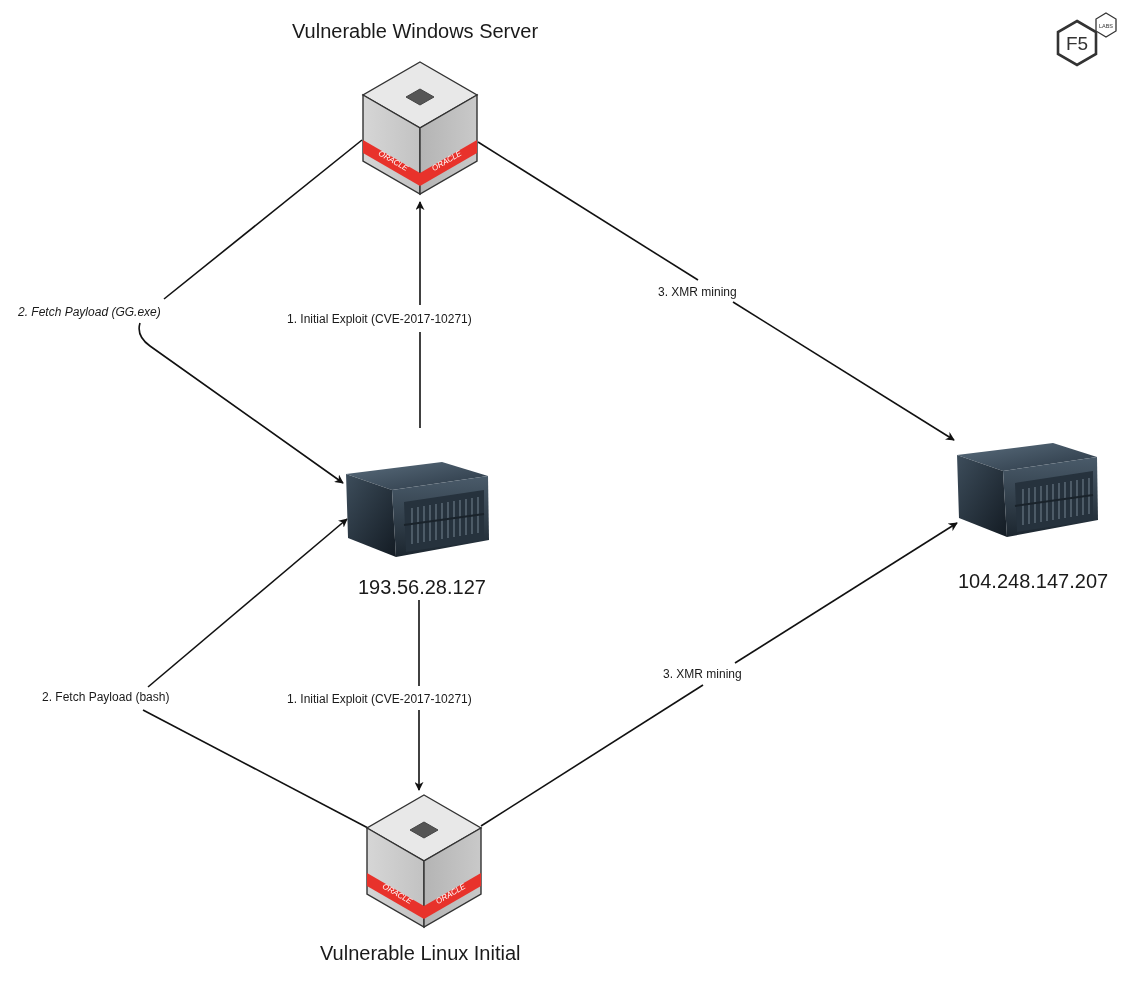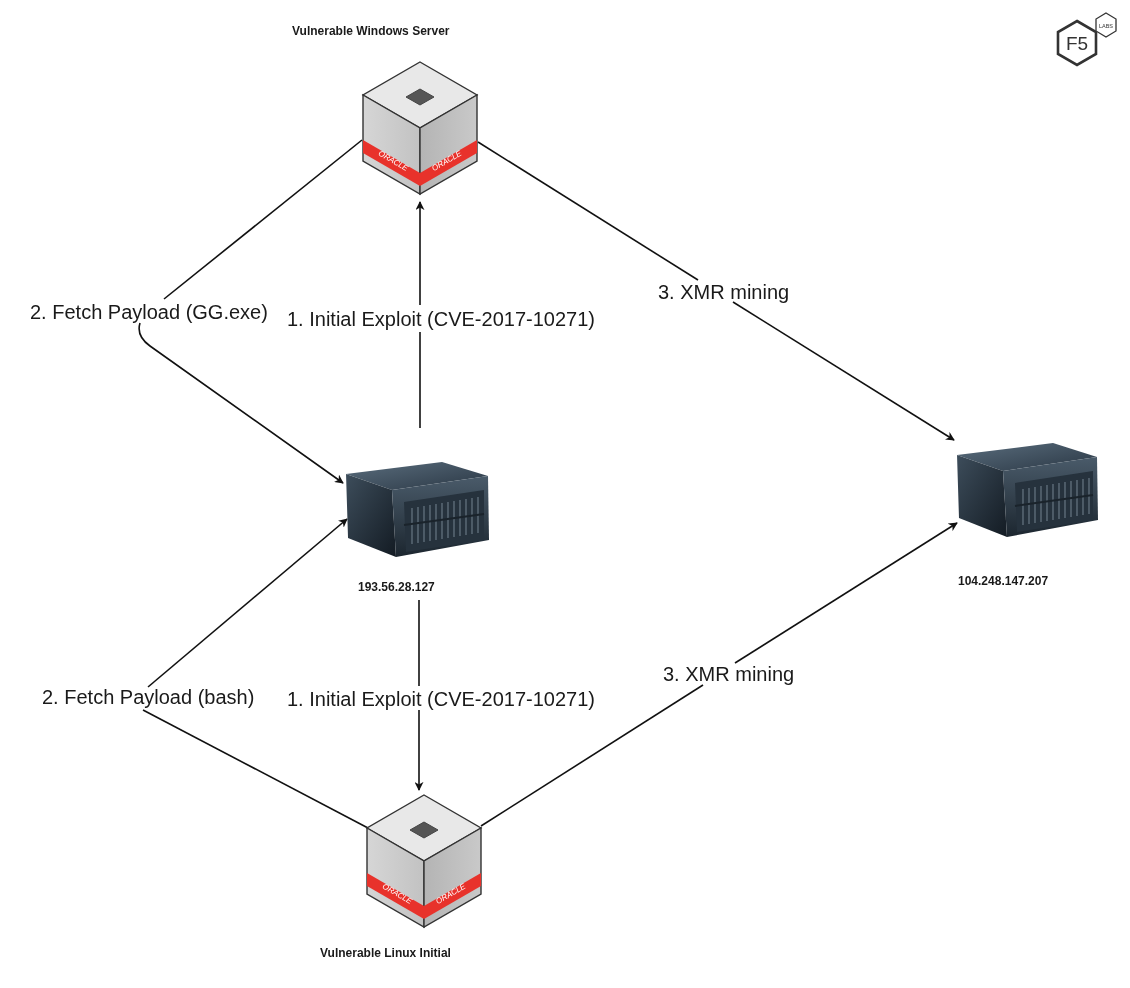--- a/index.html
+++ b/index.html
@@ -1,20 +1,20 @@
 <!DOCTYPE html>
 <html><head>
 <meta charset="utf-8">
 <style>
   html, body { margin: 0; padding: 0; background: #ffffff; }
   body { width: 1130px; height: 988px; position: relative; overflow: hidden;
          font-family: "Liberation Sans", sans-serif; color: #1a1a1a; }
   #canvas { position: absolute; left: 0; top: 0; }
-  .lbl { position: absolute; font-size: 20px; white-space: nowrap; background: #fff; line-height: 18px; padding: 0 2px; }
-  .title { position: absolute; font-size: 12px; white-space: nowrap; line-height: 18px; font-weight: bold; }
+  .lbl { position: absolute; font-size: 12px; white-space: nowrap; background: #fff; line-height: 18px; padding: 0 2px; }
+  .title { position: absolute; font-size: 20px; white-space: nowrap; line-height: 18px; }
 </style>
 </head>
 <body>
 
 <svg id="canvas" width="1130" height="988" viewBox="0 0 1130 988">
   <defs>
     <marker id="arrow" viewBox="0 0 10 10" refX="9" refY="5" markerWidth="9" markerHeight="9" orient="auto-start-reverse" markerUnits="userSpaceOnUse">
       <path d="M0,0 L10,5 L0,10 L3,5 Z" fill="#111"></path>
     </marker>
     <linearGradient id="srvTop" x1="0" y1="0" x2="1" y2="1">
@@ -129,18 +129,18 @@
     <polygon points="29,-30 39,-24 39,-12 29,-6 19,-12 19,-24" fill="#fff" stroke="#333" stroke-width="1.3"></polygon>
     <text x="29" y="-15.5" text-anchor="middle" font-size="5.5" font-family="Liberation Sans, sans-serif" fill="#333">LABS</text>
   </g>
 </svg>
 
 <div class="title" style="left:292px; top:22px;">Vulnerable Windows Server</div>
 <div class="title" style="left:320px; top:944px;">Vulnerable Linux Initial</div>
 <div class="title" style="left:358px; top:578px;">193.56.28.127</div>
 <div class="title" style="left:958px; top:572px;">104.248.147.207</div>
 
-<div class="lbl" style="left:28px; top:303px;">2. Fetch Payload (GG.exe)</div>
+<div class="lbl" style="left:16px; top:303px;font-style:italic;">2. Fetch Payload (GG.exe)</div>
 <div class="lbl" style="left:285px; top:310px;">1. Initial Exploit (CVE-2017-10271)</div>
 <div class="lbl" style="left:656px; top:283px;">3. XMR mining</div>
 <div class="lbl" style="left:40px; top:688px;">2. Fetch Payload (bash)</div>
 <div class="lbl" style="left:285px; top:690px;">1. Initial Exploit (CVE-2017-10271)</div>
 <div class="lbl" style="left:661px; top:665px;">3. XMR mining</div>
 
 </body></html>

